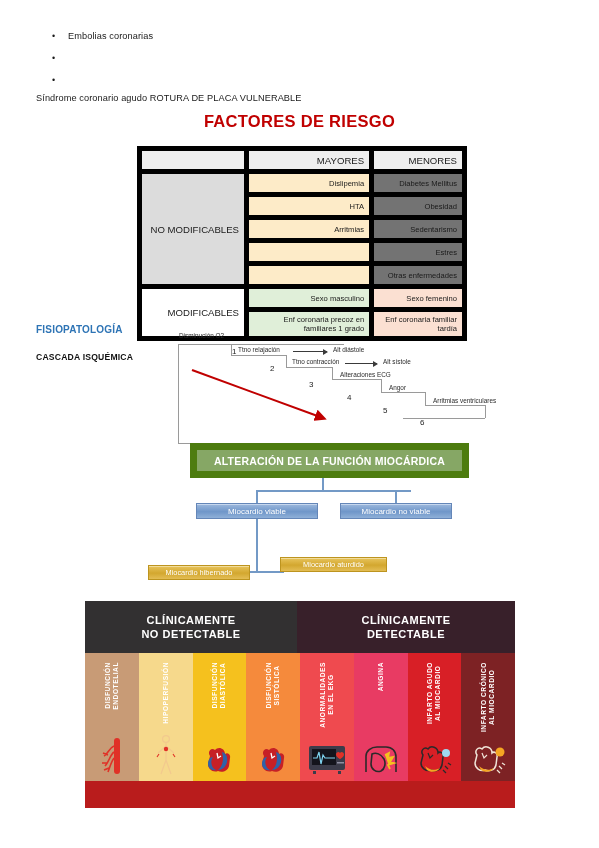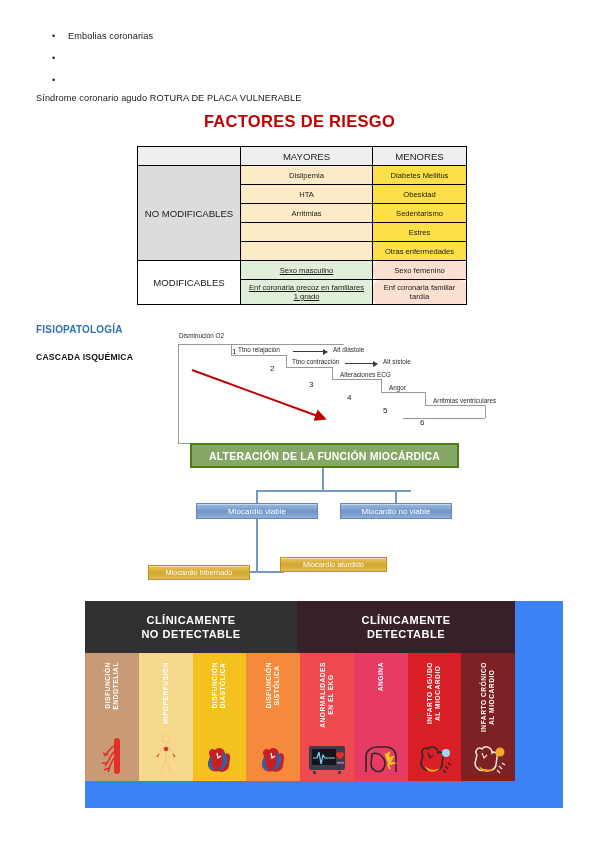--- a/index.html
+++ b/index.html
@@ -23,30 +23,30 @@
     position:absolute;left:0;top:112px;width:599px;text-align:center;
     color:#C00000;font-size:16.5px;font-weight:bold;letter-spacing:.3px;
   }
 
   
   .riesgo-table{
     position:absolute;left:137px;top:146px;width:330px;
     border-collapse:collapse;font-size:7.6px;
   }
   .riesgo-table td,.riesgo-table th{
-    border:1px solid #000000;padding:3px 5px;vertical-align:middle;
-    font-weight:normal;text-align:center;height:12px;
+    border:5px solid #000000;padding:3px 5px;vertical-align:middle;
+    font-weight:normal;text-align:right;height:12px;
   }
   .hdr-blank{background:#efefef;width:92px;}
   .hdr-cell{background:#efefef;text-align:center;font-weight:bold;font-size:9.6px;padding:4px 0;}
   .cat-nomod{background:#dcdcdc;text-align:center;font-size:9.6px;vertical-align:middle;}
   .cat-mod{background:#ffffff;text-align:center;font-size:9.6px;vertical-align:bottom;padding-bottom:6px;}
   .c-may-y{background:#fdebc8;}
-  .c-men-b{background:#fde047;}
-  .c-may-g{background:#e0efd9;text-decoration:underline;}
+  .c-men-b{background:#737373;}
+  .c-may-g{background:#e0efd9;}
   .c-men-o{background:#fbe0d2;border-radius:7px;}
   .cell-tall{height:20px;}
 
   
   .fisio{position:absolute;left:36px;top:324px;color:#2E74B5;font-weight:bold;font-size:10px;letter-spacing:.2px;}
   .cascada{position:absolute;left:36px;top:352px;color:#111;font-weight:bold;font-size:8.6px;letter-spacing:.2px;}
 
   
   .cascade{position:absolute;left:175px;top:330px;width:360px;height:115px;}
   .cascade .cap{position:absolute;font-size:6.4px;color:#2b2b2b;white-space:nowrap;}
@@ -56,21 +56,21 @@
   .hline{position:absolute;background:#9a9a9a;height:1px;}
   .arr{position:absolute;height:1px;background:#3a3a3a;}
   .arr:after{content:"";position:absolute;right:-1px;top:-2.5px;border-left:5px solid #3a3a3a;border-top:3px solid transparent;border-bottom:3px solid transparent;}
   .redarrow{position:absolute;left:0;top:0;width:360px;height:115px;}
 
   
   .flow{position:absolute;left:140px;top:440px;width:340px;height:150px;}
   .box-green{
     position:absolute;left:50px;top:3px;width:265px;height:21px;
     background:linear-gradient(to bottom,#8aab6a,#7f a05f);
-    background:#86a765;border:2px solid #4d7c0f;
+    background:#86a765;border:7px solid #4d7c0f;
     color:#ffffff;font-weight:bold;font-size:10.5px;letter-spacing:.2px;
     display:flex;align-items:center;justify-content:center;
   }
   .box-blue{
     position:absolute;height:14px;
     background:linear-gradient(to bottom,#9db9dd,#6f96c9 55%,#8fb0d8);
     border:1px solid #6486b8;color:#ffffff;font-size:8px;
     display:flex;align-items:center;justify-content:center;
     box-shadow:inset 0 1px 0 #c6d7ee;
     text-align:center;
@@ -82,21 +82,21 @@
     background:linear-gradient(to bottom,#e8c45c,#d3a72f 55%,#e3bd55);
     border:1px solid #bd941f;color:#ffffff;font-size:7.4px;
     display:flex;align-items:center;justify-content:center;
     box-shadow:inset 0 1px 0 #f2dc9a;
   }
   #bx-hibernado{left:8px;top:125px;width:100px;}
   #bx-aturdido{left:140px;top:117px;width:105px;}
   .conn{position:absolute;background:#7399c6;}
 
   
-  .info{position:absolute;left:85px;top:601px;width:478px;height:207px;background:#3b82f6;}
+  .info{position:absolute;left:85px;top:601px;width:430px;height:207px;background:#b91c1c;}
   .info-head{position:absolute;left:0;top:0;width:430px;height:52px;}
   .head-l{position:absolute;left:0;top:0;width:212px;height:52px;background:#323031;
     display:flex;flex-direction:column;align-items:center;justify-content:center;}
   .head-r{position:absolute;left:212px;top:0;width:218px;height:52px;background:#38202a;
     display:flex;flex-direction:column;align-items:center;justify-content:center;}
   .head-l div,.head-r div{color:#fff;font-weight:bold;font-size:11px;letter-spacing:.5px;line-height:14px;}
   .cols{position:absolute;left:0;top:52px;width:430px;height:128px;display:flex;}
   .col{position:relative;flex:1 1 0;display:flex;flex-direction:column;align-items:center;
        justify-content:flex-start;padding-top:9px;overflow:hidden;}
   .col-lbl{writing-mode:vertical-rl;transform:rotate(180deg);

